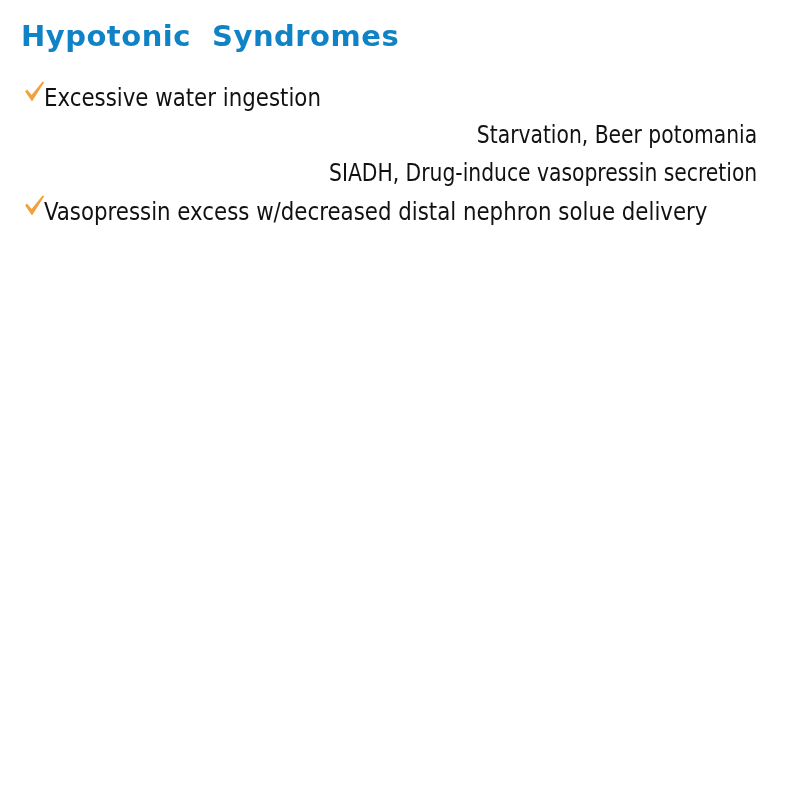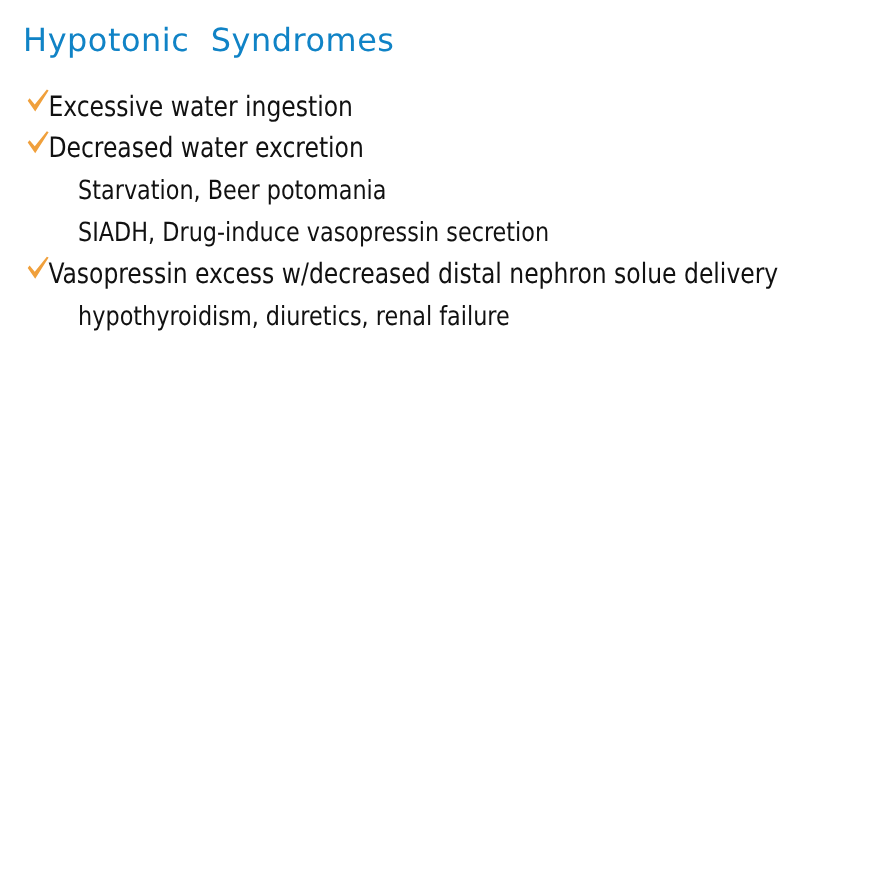--- a/index.html
+++ b/index.html
@@ -19,21 +19,21 @@
     background: #ffffff;
     overflow: hidden;
   }
 
   
   #title {
     position: absolute;
     left: 21px;
     top: 19px;
     font-family: "DejaVu Sans", sans-serif;
-    font-weight: normal;
+    font-weight: bold;
     font-size: 29px;
     letter-spacing: 0.5px;
     color: #1083c6;
     white-space: pre;
   }
 
   
   #body-list {
     position: absolute;
     left: 0;
@@ -61,20 +61,21 @@
     font-size: 25.5px;
     line-height: 38px;
     color: #111111;
     white-space: pre;
     transform: scaleX(0.93);
     transform-origin: left center;
   }
   .sub-row {
     display: block;
     min-height: 38px;
+    text-align: right;
   }
   .sub-text {
     display: block;
     margin-left: 71px;
     font-family: "DejaVu Sans Condensed", "Liberation Sans Narrow", "DejaVu Sans", sans-serif;
     font-size: 24px;
     line-height: 38px;
     color: #111111;
     white-space: pre;
     transform: scaleX(0.94);
@@ -108,37 +109,28 @@
 
   <div id="title">Hypotonic  Syndromes</div>
 
   <div id="body-list">
       <div class="bullet-row">
         <span class="check-icon"><svg viewBox="0 0 21 24" width="21" height="24" xmlns="http://www.w3.org/2000/svg">
             <path d="M1.2 11.6 L2.9 9.4 L7.6 15.0 L18.6 1.4 L20.2 2.2 L8.0 21.4 Z" fill="#f0a03c"></path>
           </svg></span>
         <span class="bullet-text">Excessive water ingestion</span>
       </div>
-      <div class="bullet-row">
-        <span class="check-icon"><svg viewBox="0 0 21 24" width="21" height="24" xmlns="http://www.w3.org/2000/svg">
-            <path d="M1.2 11.6 L2.9 9.4 L7.6 15.0 L18.6 1.4 L20.2 2.2 L8.0 21.4 Z" fill="#f0a03c"></path>
-          </svg></span>
-        <span class="bullet-text">Decreased water excretion</span>
-      </div>
       <div class="sub-row">
         <span class="sub-text">Starvation, Beer potomania</span>
       </div>
       <div class="sub-row">
         <span class="sub-text">SIADH, Drug-induce vasopressin secretion</span>
       </div>
       <div class="bullet-row">
         <span class="check-icon"><svg viewBox="0 0 21 24" width="21" height="24" xmlns="http://www.w3.org/2000/svg">
             <path d="M1.2 11.6 L2.9 9.4 L7.6 15.0 L18.6 1.4 L20.2 2.2 L8.0 21.4 Z" fill="#f0a03c"></path>
           </svg></span>
         <span class="bullet-text">Vasopressin excess w/decreased distal nephron solue delivery</span>
       </div>
-      <div class="sub-row">
-        <span class="sub-text">hypothyroidism, diuretics, renal failure</span>
-      </div>
     </div>
 
 
 </div>
 
 </body></html>

